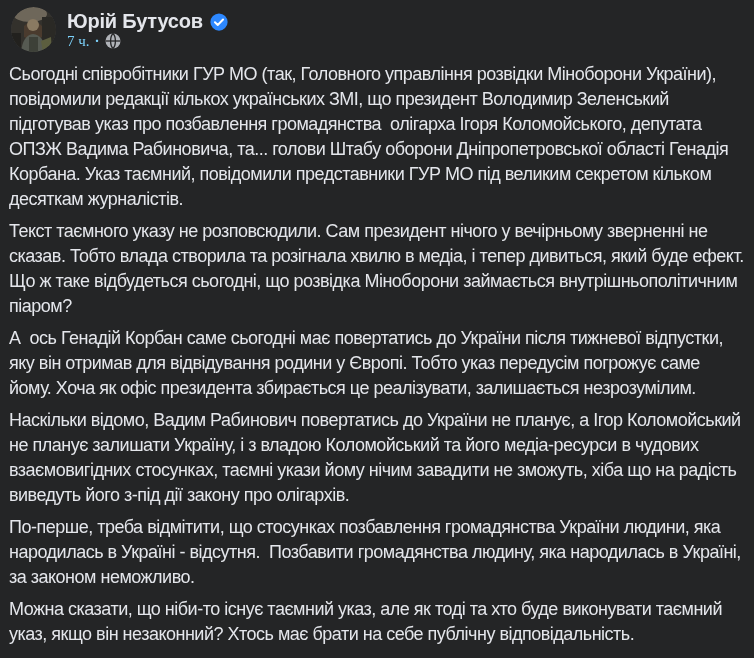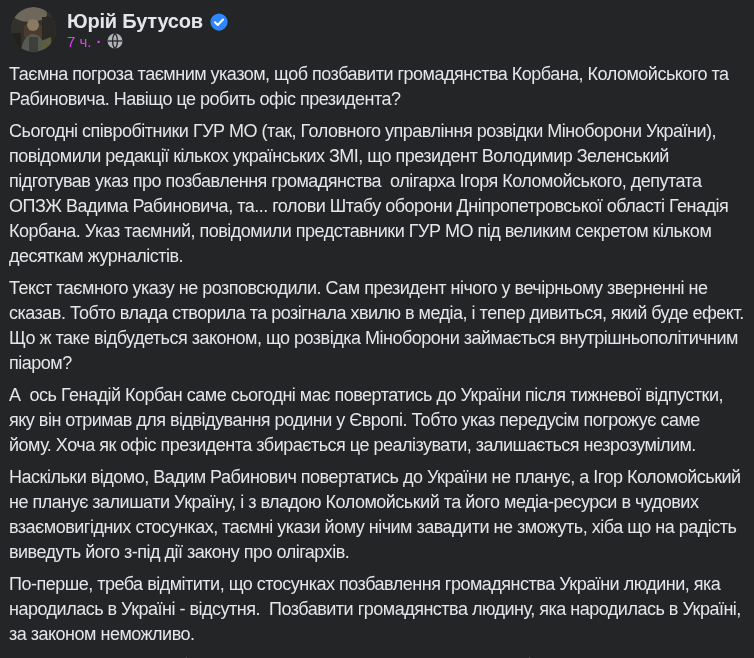--- a/index.html
+++ b/index.html
@@ -57,23 +57,24 @@
   .verified-badge {
     display: inline-flex;
     width: 18px;
     height: 18px;
     margin-top: 2px;
   }
   .meta-row {
     display: flex;
     align-items: center;
     gap: 5px;
-    color: #d946ef;
+    color: #7dd3fc;
     font-size: 15px;
     margin-top: 0;
+    font-family: Liberation Serif, serif;
   }
   .meta-timestamp { cursor: pointer; }
   .meta-dot {
     font-weight: 700;
     line-height: 1;
   }
   .audience-icon {
     display: inline-flex;
     width: 16px;
     height: 16px;
@@ -138,22 +139,21 @@
             <path d="M0.6 8 H15.4" stroke="#242526" stroke-width="1.3" fill="none"></path>
             <path d="M8 0.5 C4.8 3.5 4.8 12.5 8 15.5 M8 0.5 C11.2 3.5 11.2 12.5 8 15.5" stroke="#242526" stroke-width="1.3" fill="none"></path>
           </svg>
         </span>
       </div>
     </div>
 
   </div>
 
   <div class="post-body">
-    <div class="para">Таємна погроза таємним указом, щоб позбавити громадянства Корбана, Коломойського та Рабиновича. Навіщо це робить офіс президента?</div>
     <div class="para">Сьогодні співробітники ГУР МО (так, Головного управління розвідки Міноборони України), повідомили редакції кількох українських ЗМІ, що президент Володимир Зеленський підготував указ про позбавлення громадянства  олігарха Ігоря Коломойського, депутата ОПЗЖ Вадима Рабиновича, та... голови Штабу оборони Дніпропетровської області Генадія Корбана. Указ таємний, повідомили представники ГУР МО під великим секретом кільком десяткам журналістів.</div>
-    <div class="para">Текст таємного указу не розповсюдили. Сам президент нічого у вечірньому зверненні не сказав. Тобто влада створила та розігнала хвилю в медіа, і тепер дивиться, який буде ефект. Що ж таке відбудеться законом, що розвідка Міноборони займається внутрішньополітичним піаром?</div>
+    <div class="para">Текст таємного указу не розповсюдили. Сам президент нічого у вечірньому зверненні не сказав. Тобто влада створила та розігнала хвилю в медіа, і тепер дивиться, який буде ефект. Що ж таке відбудеться сьогодні, що розвідка Міноборони займається внутрішньополітичним піаром?</div>
     <div class="para">А  ось Генадій Корбан саме сьогодні має повертатись до України після тижневої відпустки, яку він отримав для відвідування родини у Європі. Тобто указ передусім погрожує саме йому. Хоча як офіс президента збирається це реалізувати, залишається незрозумілим.</div>
     <div class="para">Наскільки відомо, Вадим Рабинович повертатись до України не планує, а Ігор Коломойський не планує залишати Україну, і з владою Коломойський та його медіа-ресурси в чудових взаємовигідних стосунках, таємні укази йому нічим завадити не зможуть, хіба що на радість виведуть його з-під дії закону про олігархів.</div>
     <div class="para">По-перше, треба відмітити, що стосунках позбавлення громадянства України людини, яка народилась в Україні - відсутня.  Позбавити громадянства людину, яка народилась в Україні, за законом неможливо.</div>
     <div class="para">Можна сказати, що ніби-то існує таємний указ, але як тоді та хто буде виконувати таємний указ, якщо він незаконний? Хтось має брати на себе публічну відповідальність.</div>
   </div>
 
 </div>
 
 </body></html>

